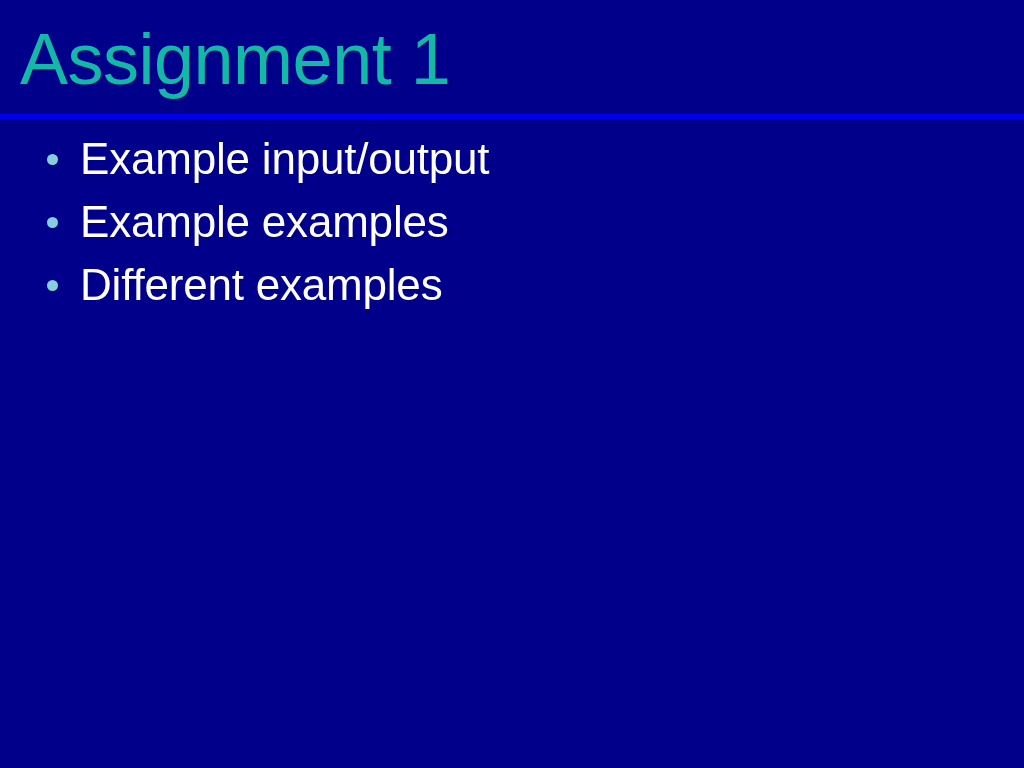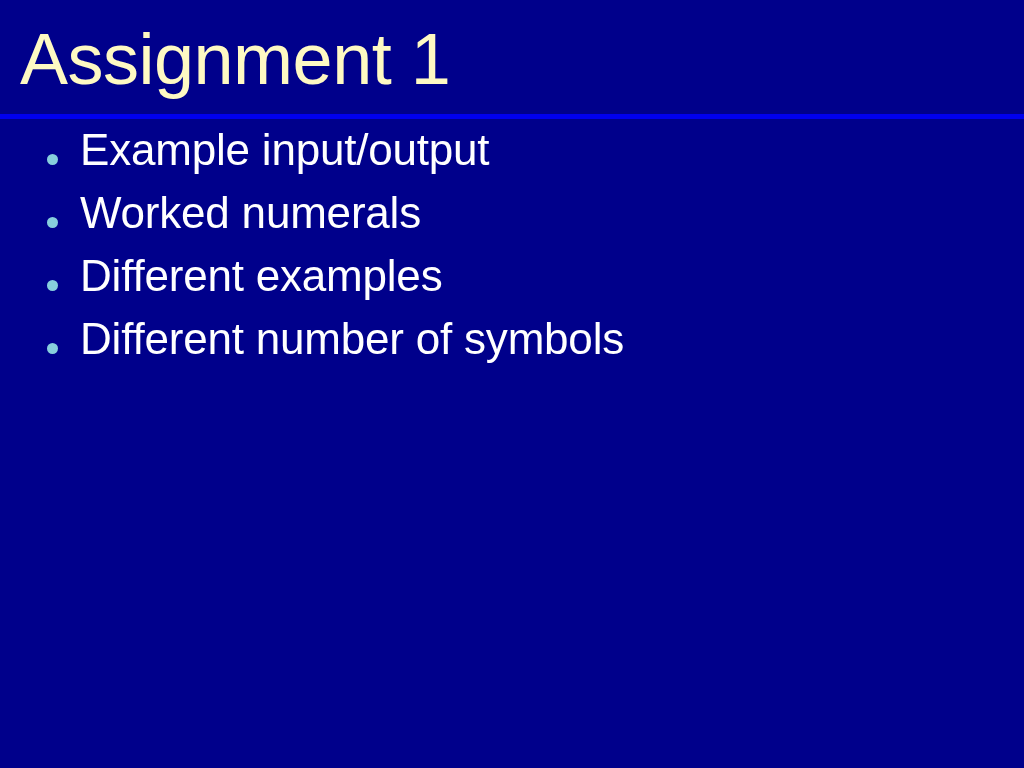--- a/index.html
+++ b/index.html
@@ -21,21 +21,21 @@
   }
   #slide-title {
     position: absolute;
     left: 20px;
     top: 23px;
     margin: 0;
     font-family: "Liberation Sans", sans-serif;
     font-size: 72px;
     line-height: 72px;
     font-weight: normal;
-    color: #fef9c3;
+    color: #14b8a6;
     letter-spacing: -0.5px;
     white-space: nowrap;
   }
   #title-divider {
     position: absolute;
     left: 0;
     top: 114px;
     width: 1024px;
     height: 5px;
     background: #0000EE;
@@ -47,21 +47,21 @@
     width: 1024px;
     list-style: none;
     margin: 0;
     padding: 0;
   }
   .bullet-item {
     position: relative;
     height: 63px;
     padding-left: 80px;
     display: flex;
-    align-items: flex-start;
+    align-items: center;
   }
   .bullet-marker {
     position: absolute;
     left: 47px;
     top: 50%;
     width: 11px;
     height: 11px;
     margin-top: -5px;
     border-radius: 50%;
     background: #87CEDD;
@@ -87,28 +87,24 @@
   <ul id="bullet-list">
 
     <li class="bullet-item">
       <span class="bullet-marker"></span>
       <span class="bullet-text">Example input/output</span>
     </li>
 
 
     <li class="bullet-item">
       <span class="bullet-marker"></span>
-      <span class="bullet-text">Worked numerals</span>
+      <span class="bullet-text">Example examples</span>
     </li>
 
     <li class="bullet-item">
       <span class="bullet-marker"></span>
       <span class="bullet-text">Different examples</span>
     </li>
 
-    <li class="bullet-item">
-      <span class="bullet-marker"></span>
-      <span class="bullet-text">Different number of symbols</span>
-    </li>
 
   </ul>
 
 </div>
 
 </body></html>

